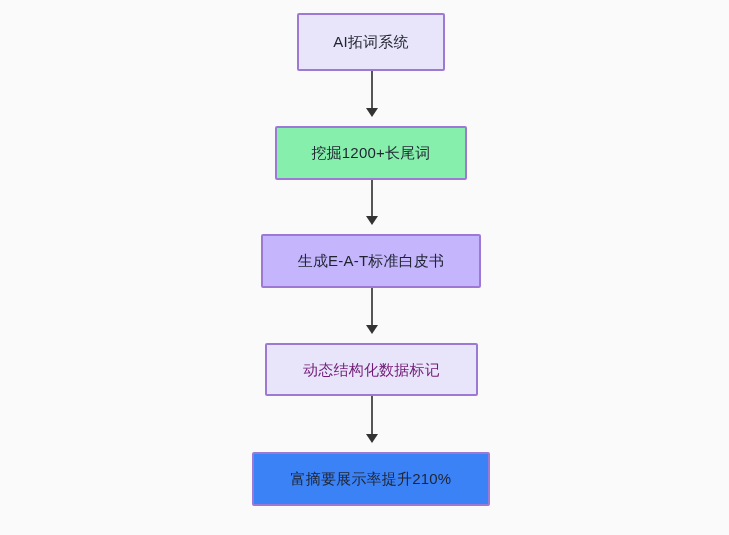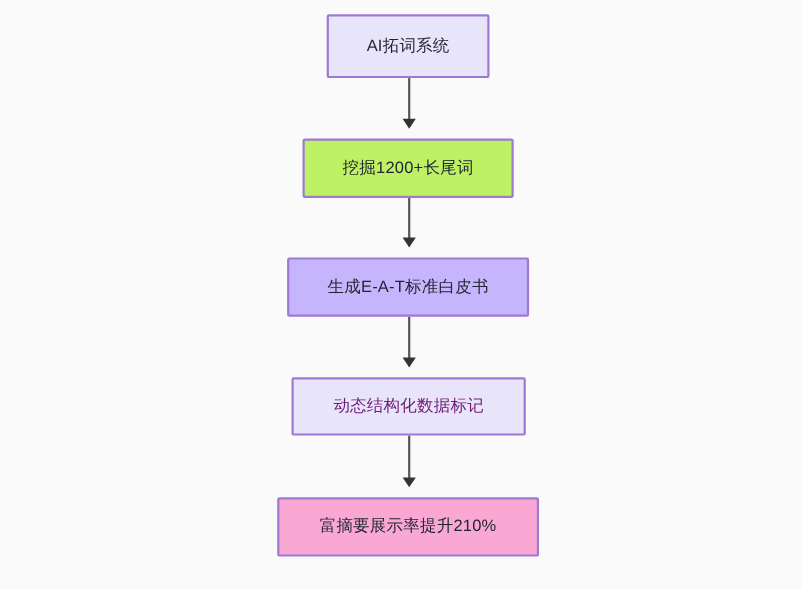--- a/index.html
+++ b/index.html
@@ -70,18 +70,18 @@
   <div class="edge" id="edge-2" style="left: 371px; top: 288px; height: 46px;">
     <div class="edge-line" style="height: 38px; background: rgb(85, 85, 85);"></div>
     <div class="edge-head" style="top: 37px;"></div>
   </div>
   <div class="edge" id="edge-3" style="left: 371px; top: 396px; height: 47px;">
     <div class="edge-line" style="height: 39px; background: rgb(85, 85, 85);"></div>
     <div class="edge-head" style="top: 38px;"></div>
   </div>
 
   <div class="node" id="node-0" style="left: 297px; top: 13px; width: 148px; height: 58px; background: rgb(232, 229, 250); border-color: rgb(157, 121, 214); color: rgb(31, 36, 48);">AI拓词系统</div>
-  <div class="node" id="node-1" style="left: 275px; top: 126px; width: 192px; height: 54px; background: #bef264; border-color: rgb(157, 121, 214); color: rgb(31, 36, 48); text-align: center;">挖掘1200+长尾词</div>
+  <div class="node" id="node-1" style="left: 275px; top: 126px; width: 192px; height: 54px; background: #86efac; border-color: rgb(157, 121, 214); color: rgb(31, 36, 48); text-align: center;">挖掘1200+长尾词</div>
   <div class="node" id="node-2" style="left: 261px; top: 234px; width: 220px; height: 54px; background: #c4b5fd; border-color: rgb(157, 121, 214); color: rgb(31, 36, 48);">生成E-A-T标准白皮书</div>
   <div class="node" id="node-3" style="left: 265px; top: 343px; width: 213px; height: 53px; background: rgb(232, 229, 250); border-color: rgb(157, 121, 214); color: #701a75;">动态结构化数据标记</div>
-  <div class="node" id="node-4" style="left: 252px; top: 452px; width: 238px; height: 54px; background: #f9a8d4; border-color: rgb(157, 121, 214); color: rgb(31, 36, 48);">富摘要展示率提升210%</div>
+  <div class="node" id="node-4" style="left: 252px; top: 452px; width: 238px; height: 54px; background: #3b82f6; border-color: rgb(157, 121, 214); color: rgb(31, 36, 48);">富摘要展示率提升210%</div>
 
 </div>
 
 </body></html>

